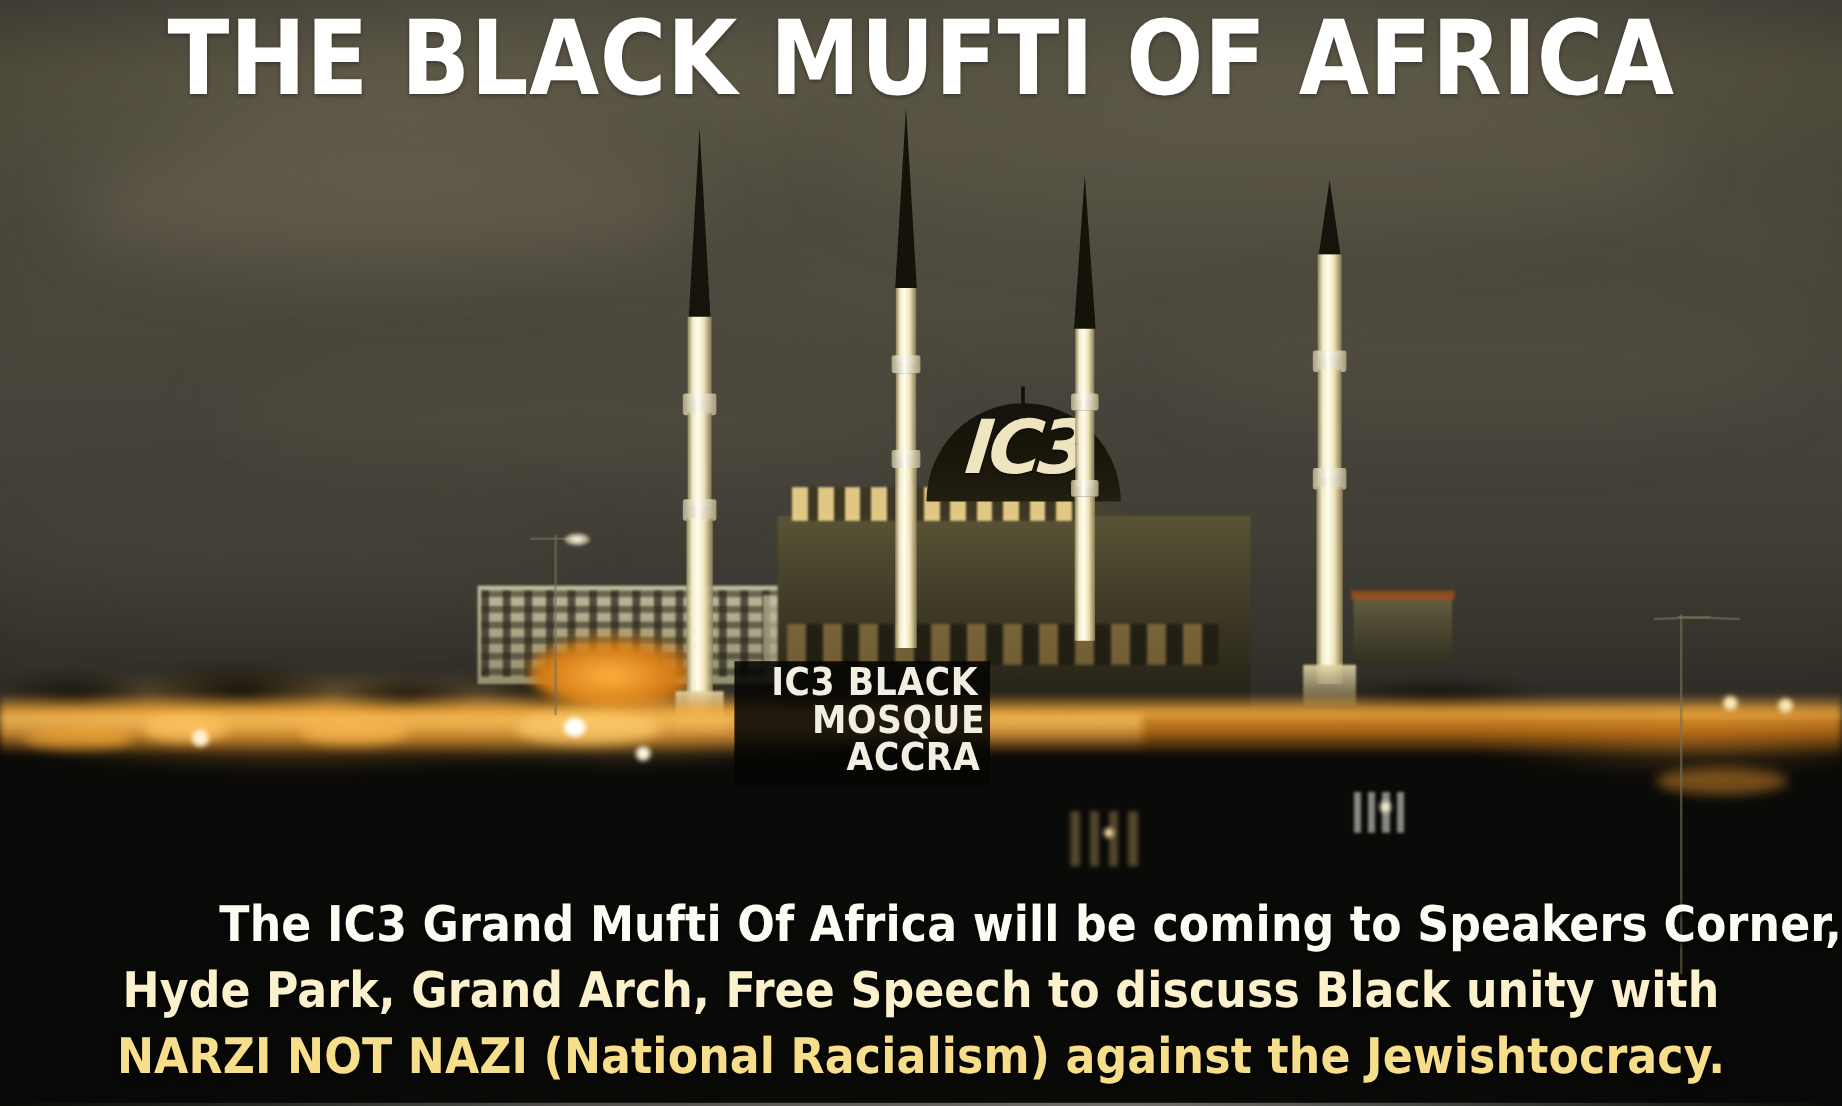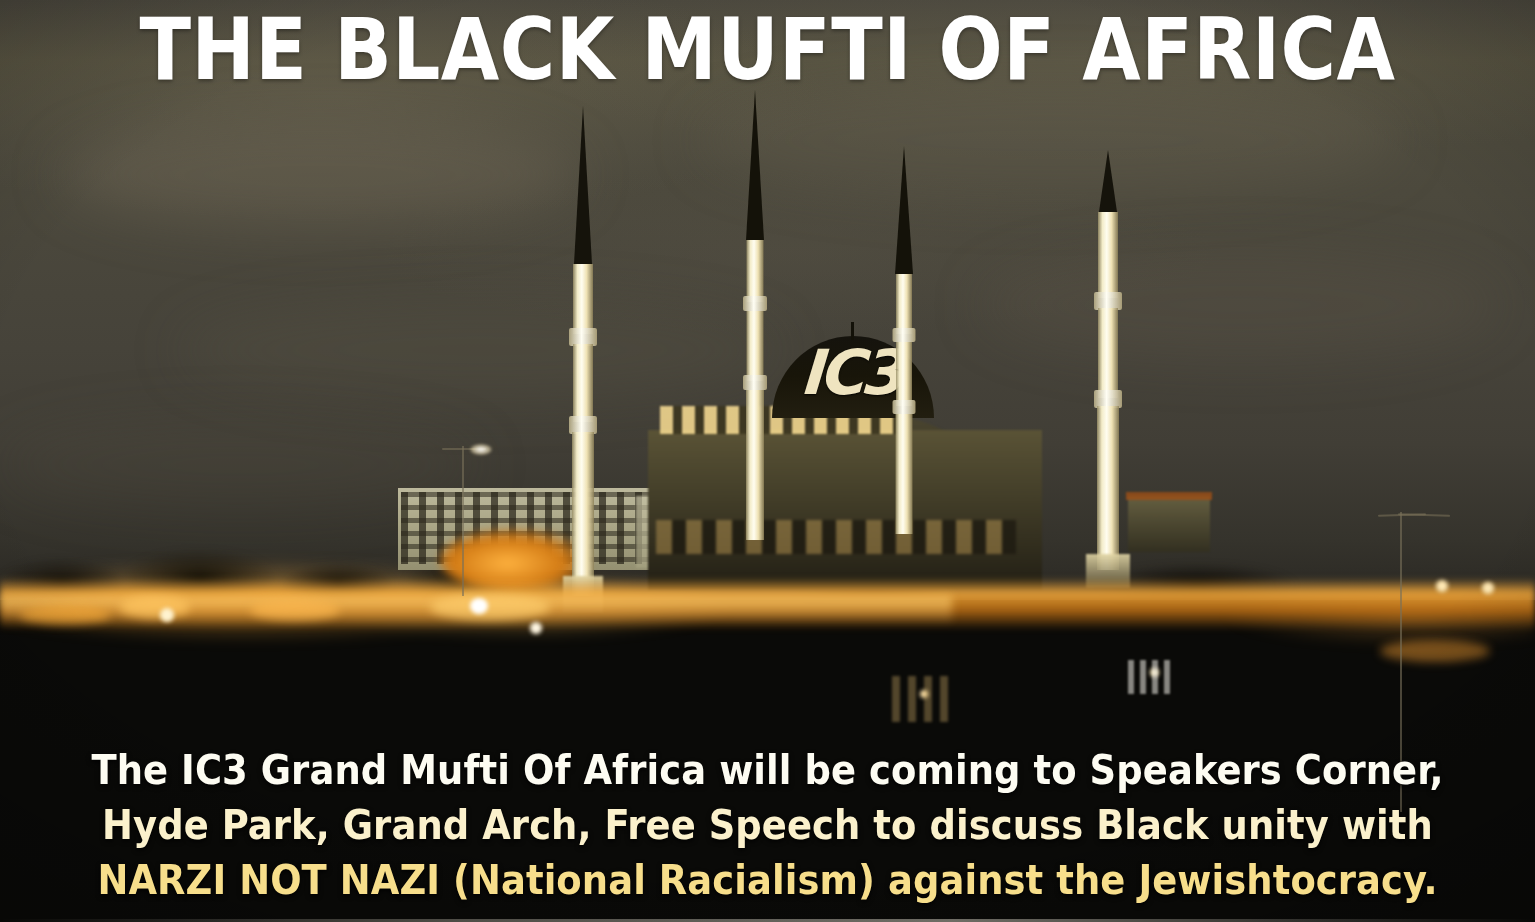--- a/index.html
+++ b/index.html
@@ -351,21 +351,21 @@
     width: 1535px;
     text-align: center;
     font-family: "Liberation Sans Narrow", "DejaVu Sans Condensed", "Liberation Sans", sans-serif;
     font-weight: bold;
     font-size: 41px;
     line-height: 1.34;
     letter-spacing: 0.1px;
     white-space: nowrap;
   }
   .caption .cl { display: block; text-shadow: 0 2px 5px rgba(0,0,0,0.9); }
-  .caption .cl1 { color: #fdfcf2; }
+  .caption .cl1 { color: #fdfcf2; text-align: right; }
   .caption .cl2 { color: #fbf1cc; }
   .caption .cl3 { color: #f7de8b; text-align: center; }
 
   .bottom-sliver {
     position: absolute;
     left: 0;
     bottom: 0;
     width: 100%;
     height: 3px;
     background: linear-gradient(90deg, rgba(255,255,255,0.0) 0%, rgba(210,205,190,0.35) 30%, rgba(235,230,215,0.45) 62%, rgba(255,255,255,0.0) 100%);
@@ -471,20 +471,25 @@
 
     <div class="lamp-pole" style="left:1400px; top:512px; height:300px;"></div>
     <div class="lamp-arm" style="left:1378px; top:514px; width:48px; transform:rotate(-2deg);"></div>
     <div class="lamp-arm" style="left:1398px; top:514px; width:52px; transform:rotate(2deg);"></div>
 
     <div class="vignette"></div>
   </div>
 
   <div class="title" style="transform: scaleX(0.976547);">THE BLACK MUFTI OF AFRICA</div>
 
+  <div class="mosque-sign">
+    <div class="l1">IC3 BLACK</div>
+    <div class="l2">MOSQUE</div>
+    <div class="l3">ACCRA</div>
+  </div>
 
   <div class="caption">
     <span class="cl cl1" style="display: block; transform: scaleX(1); transform-origin: 50% 50%;">The IC3 Grand Mufti Of Africa will be coming to Speakers Corner,</span>
     <span class="cl cl2" style="display: block; transform: scaleX(1); transform-origin: 50% 50%;">Hyde Park, Grand Arch, Free Speech to discuss Black unity with</span>
     <span class="cl cl3" style="display: block; transform: scaleX(1); transform-origin: 50% 50%;">NARZI NOT NAZI (National Racialism) against the Jewishtocracy.</span>
   </div>
 
   <div class="bottom-sliver"></div>
 </div>
 

